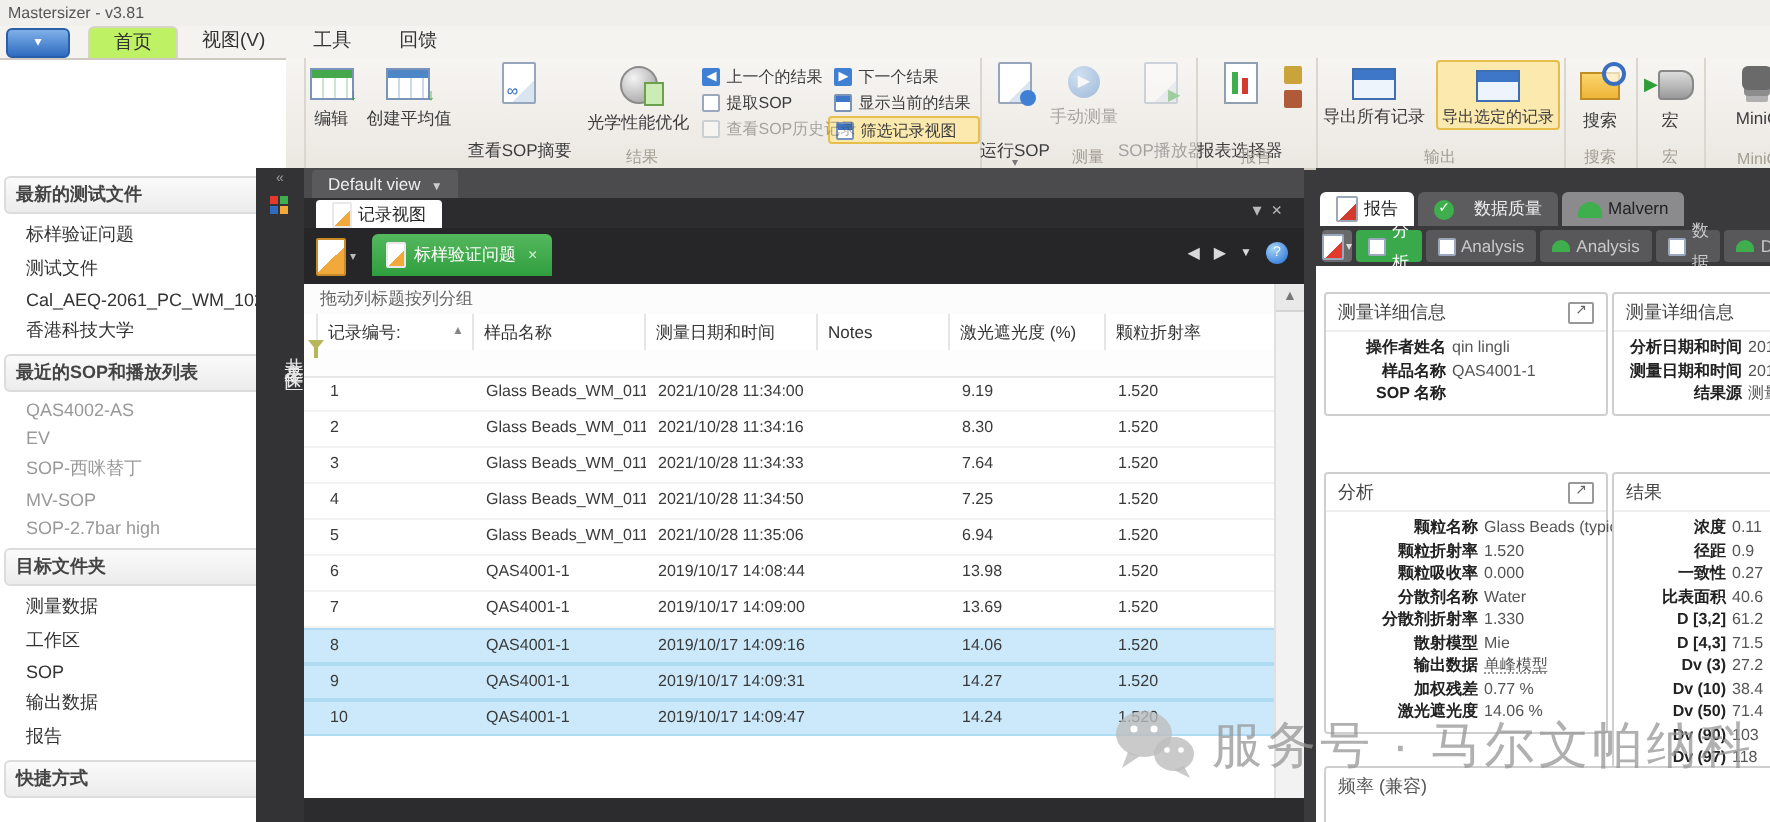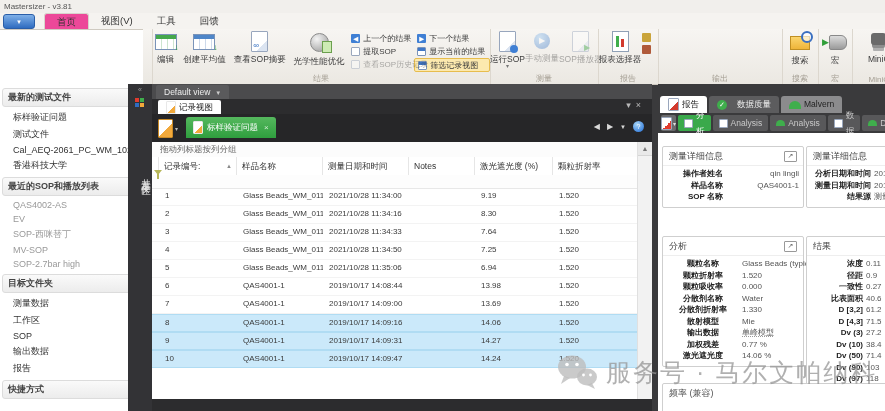--- a/index.html
+++ b/index.html
@@ -7,29 +7,29 @@
        font-family:"Liberation Sans","DejaVu Sans",sans-serif;-webkit-font-smoothing:antialiased;}
   
   .titlebar{position:absolute;top:0;left:0;right:0;height:13px;background:#f1efec;
             font-size:8px;color:#555;line-height:13px;padding-left:4px;}
   .menubar{position:absolute;top:13px;left:0;right:0;height:16px;background:#f5f3f0;border-bottom:1px solid #e2ded6;}
   .appbtn{position:absolute;left:3px;top:1px;width:30px;height:13px;border-radius:3px;
           background:linear-gradient(#7fb0e8,#2f6cc0);border:1px solid #2a5ea8;color:#fff;
           font-size:7px;text-align:center;line-height:13px;}
   .mtabs{position:absolute;left:44px;top:0;height:16px;display:flex;}
   .mtab{padding:0 12px;font-size:9.5px;line-height:16px;color:#333;}
-  .mtab.active{background:#ec4899;border:1px solid #d8d4cc;border-bottom:none;border-radius:3px 3px 0 0;}
+  .mtab.active{background:#bef264;border:1px solid #d8d4cc;border-bottom:none;border-radius:3px 3px 0 0;}
   
   .ribbon{position:absolute;top:29px;left:0;right:0;height:55px;background:linear-gradient(#f7f5f2,#ebe8e2);
           border-bottom:1px solid #cfcac1;}
   .rgroup{position:absolute;top:0;bottom:0;border-right:1px solid #dcd7ce;}
   .rgroup .glabel{position:absolute;bottom:0;left:0;right:0;text-align:center;font-size:8px;color:#a39d92;}
   .rbtns{position:absolute;top:1px;left:0;right:0;display:flex;align-items:flex-start;}
   .rbtn{display:flex;flex-direction:column;align-items:center;font-size:8.5px;color:#3c3c3c;padding-top:1px;line-height:10px;}
-  .rbtn .bl{margin-top:2px;white-space:nowrap;}
+  .rbtn .bl{margin-top:18px;white-space:nowrap;}
   .rbtn .drop{font-size:6px;color:#777;line-height:5px;}
   .rbtn.disabled{opacity:.42;}
   .scol{display:flex;flex-direction:column;justify-content:flex-start;gap:1px;padding-top:2px;}
   .sbtn{display:flex;align-items:center;gap:3px;height:12px;font-size:8px;color:#3c3c3c;padding:0 3px;white-space:nowrap;}
   .sbtn.disabled{opacity:.42;}
   .sbtn.hl,.rbtn.hl{background:#fce9ae;border:1px solid #e7bd4e;border-radius:2px;}
   
   .ic{display:block;position:relative;}
   .ov{position:absolute;font-style:normal;}
   .icn-page{width:15px;height:19px;background:linear-gradient(135deg,#fff 68%,#dbe4f1 68%);border:1px solid #98a6bd;border-radius:1px;}
@@ -127,22 +127,22 @@
   .rp-subtab.active{background:#3aa94b;color:#fff;}
   .rp-docbtn{width:18px;height:16px;background:#6a6a6c;border-radius:2px;display:flex;align-items:center;justify-content:center;gap:1px;color:#ddd;font-size:6px;}
   .rp-content{position:absolute;top:49px;left:0;right:0;bottom:0;background:#ffffff;overflow:hidden;}
   .card{position:absolute;background:#fff;border:1px solid #cfcfcf;border-radius:2px;}
   .card-title{display:flex;justify-content:space-between;align-items:center;padding:3px 6px 2px 6px;font-size:9px;color:#444;border-bottom:1px solid #eee;}
   .exp{width:11px;height:9px;border:1px solid #999;border-radius:1px;font-size:7px;line-height:8px;text-align:center;color:#666;font-style:normal;}
   .fields{padding:2px 4px 4px 4px;}
   .frow{display:flex;gap:3px;line-height:11.5px;}
   .fk{flex:0 0 56px;text-align:right;font-size:8px;font-weight:bold;color:#222;white-space:nowrap;}
   .fv{flex:1;font-size:8px;color:#555;white-space:nowrap;}
-  .cardA .fv{white-space:normal;word-break:break-all;text-align:right;}
-  .cardB .fk{flex:0 0 72px;text-align:center;}
+  .cardA .fv{white-space:normal;word-break:break-all;}
+  .cardB .fk{flex:0 0 72px;}
   .cardC .fk{flex:0 0 60px;}
   .cardD .fk{flex:0 0 52px;}
   .frow.boxed .fv{text-decoration:underline dotted #999;}
   .cardE .card-title{border-bottom:none;color:#555;}
   
   .watermark{position:absolute;left:556px;top:354px;display:flex;align-items:center;gap:8px;z-index:60;pointer-events:none;}
   .watermark .wtext{font-size:25px;color:rgba(150,150,150,.75);letter-spacing:2px;white-space:nowrap;}
   .dark-underlay{position:absolute;left:152px;top:399px;width:500px;bottom:0;background:#2c2c2e;}
 </style>
 </head>
@@ -291,20 +291,30 @@
           </div>
         <div class="scol" style="padding-top:3px">
           <span class="mi" style="background:#caa43a"></span>
           <span class="mi" style="background:#b05a3a;margin-top:2px"></span>
         </div>
       </div>
       <div class="glabel">报告</div>
     </div>
 
     <div class="rgroup" style="left:658px;width:124px">
+      <div class="rbtns" style="justify-content:space-around;">
+        <div class="rbtn" style="width:54px">
+            <span class="ic icn-exptable"></span>
+            <span class="bl" style="margin-top:3px">导出所有记录</span>
+          </div>
+        <div class="rbtn hl" style="width:60px">
+            <span class="ic icn-exptable"></span>
+            <span class="bl" style="margin-top:3px;font-size:8px">导出选定的记录</span>
+          </div>
+      </div>
       <div class="glabel">输出</div>
     </div>
 
     <div class="rgroup" style="left:782px;width:36px">
       <div class="rbtns" style="justify-content:center;">
         <div class="rbtn">
             <span class="ic icn-search"></span>
             <span class="bl" style="margin-top:5px">搜索</span>
           </div>
       </div>

